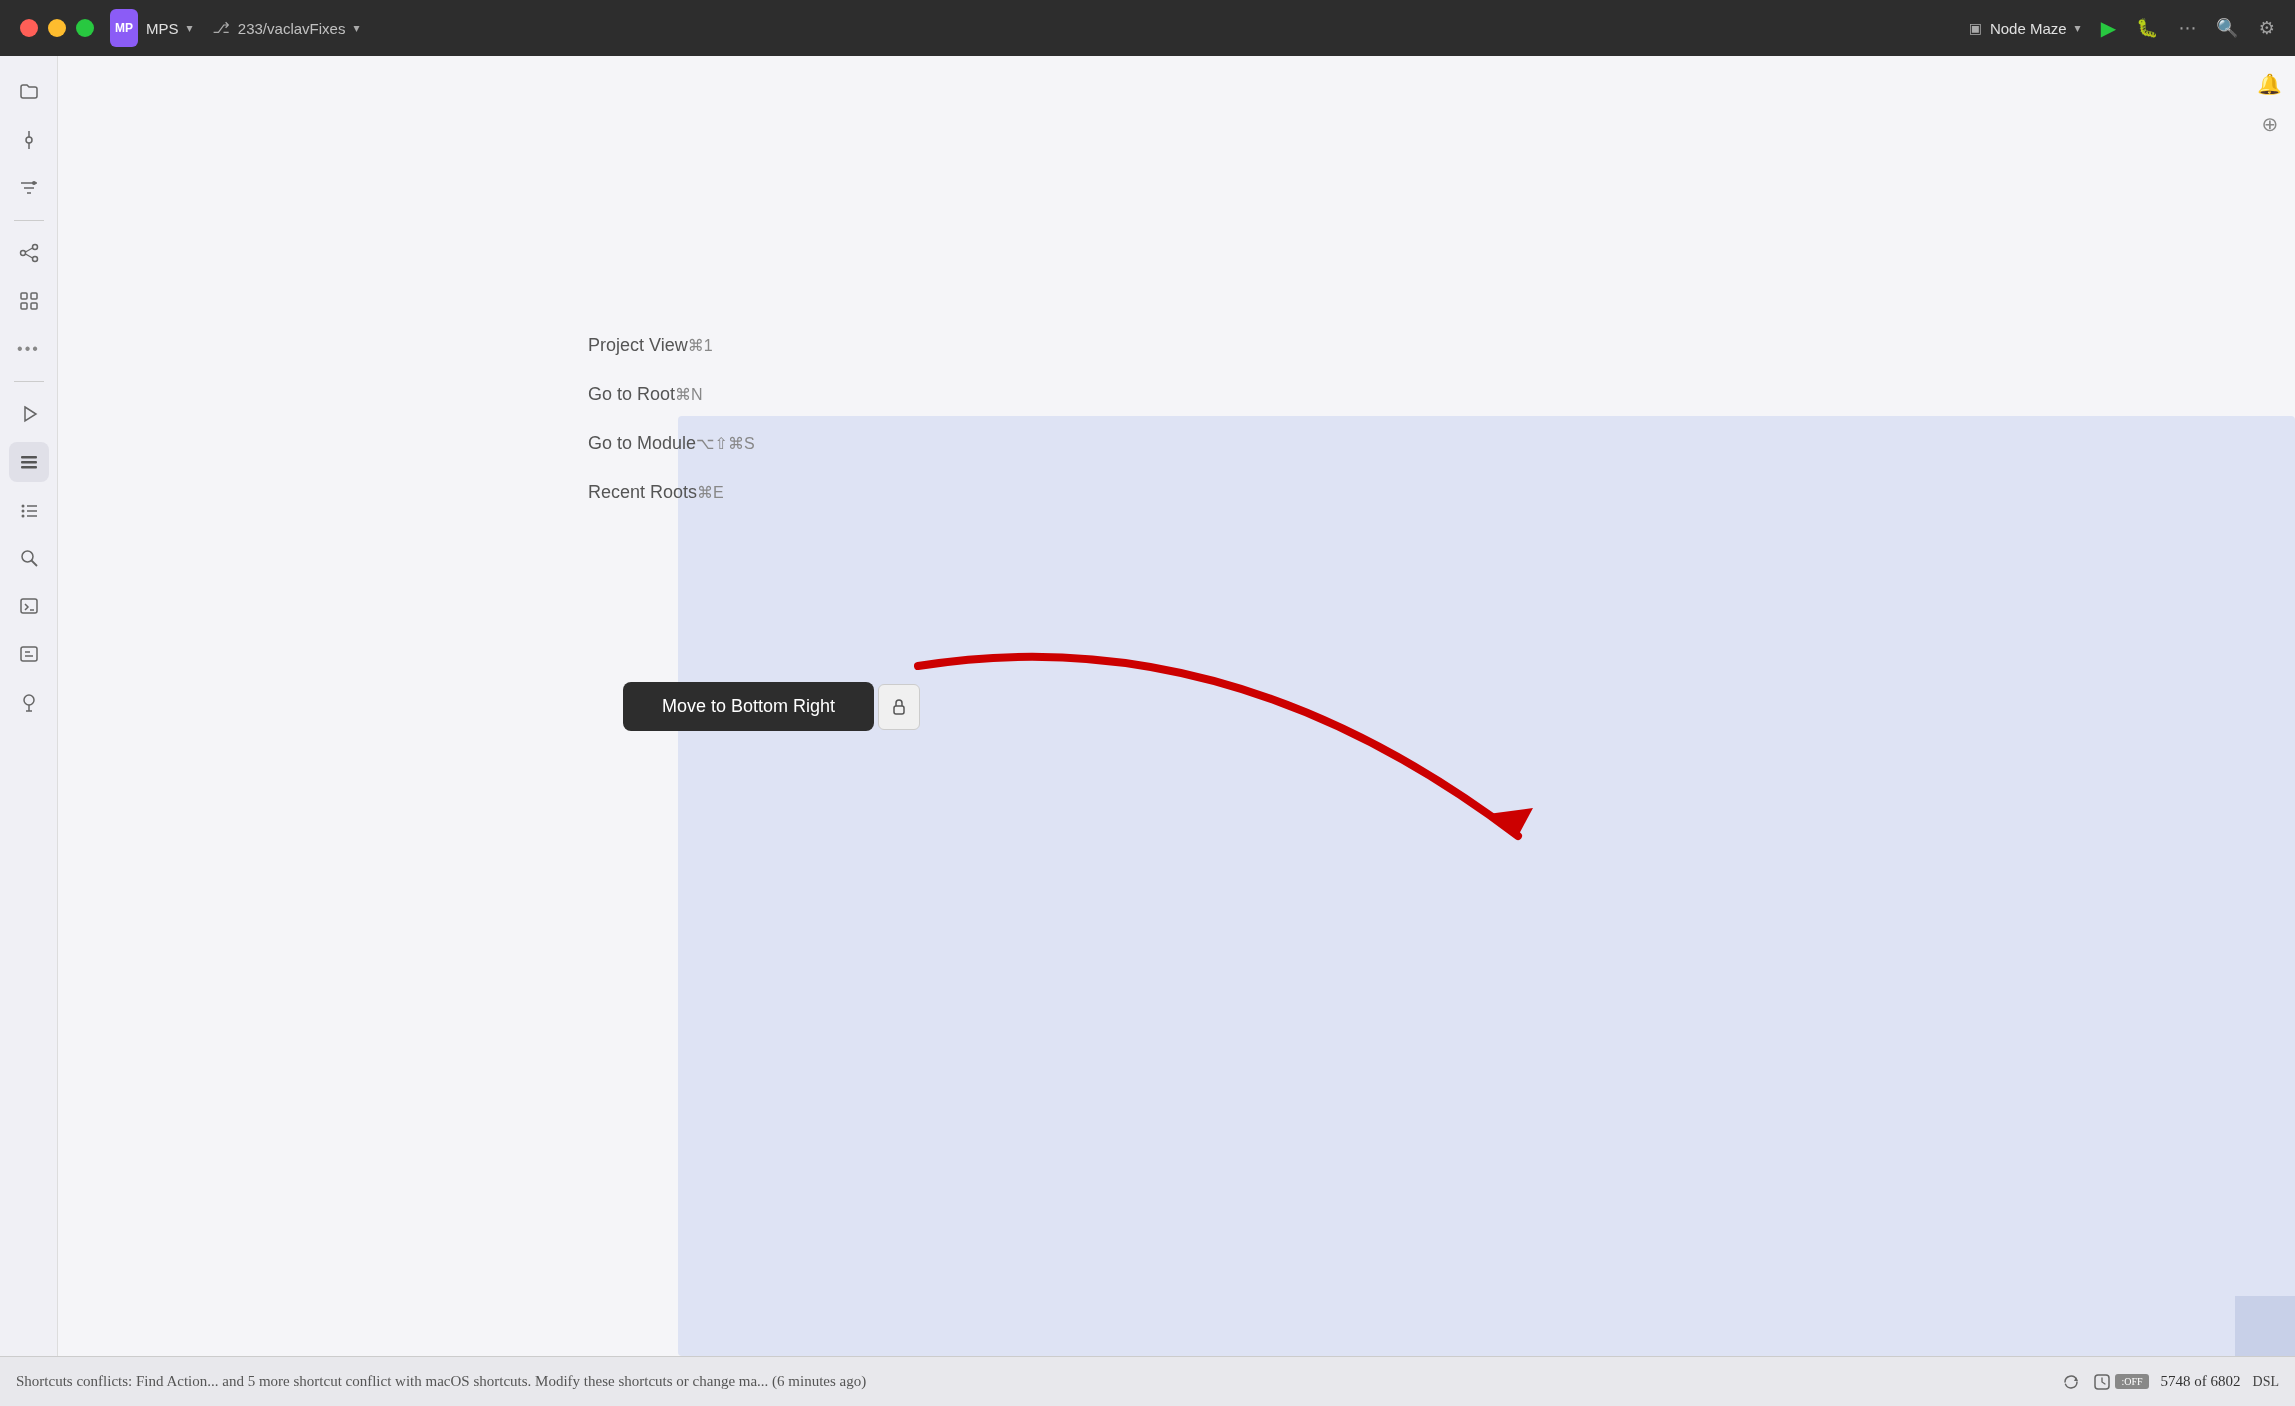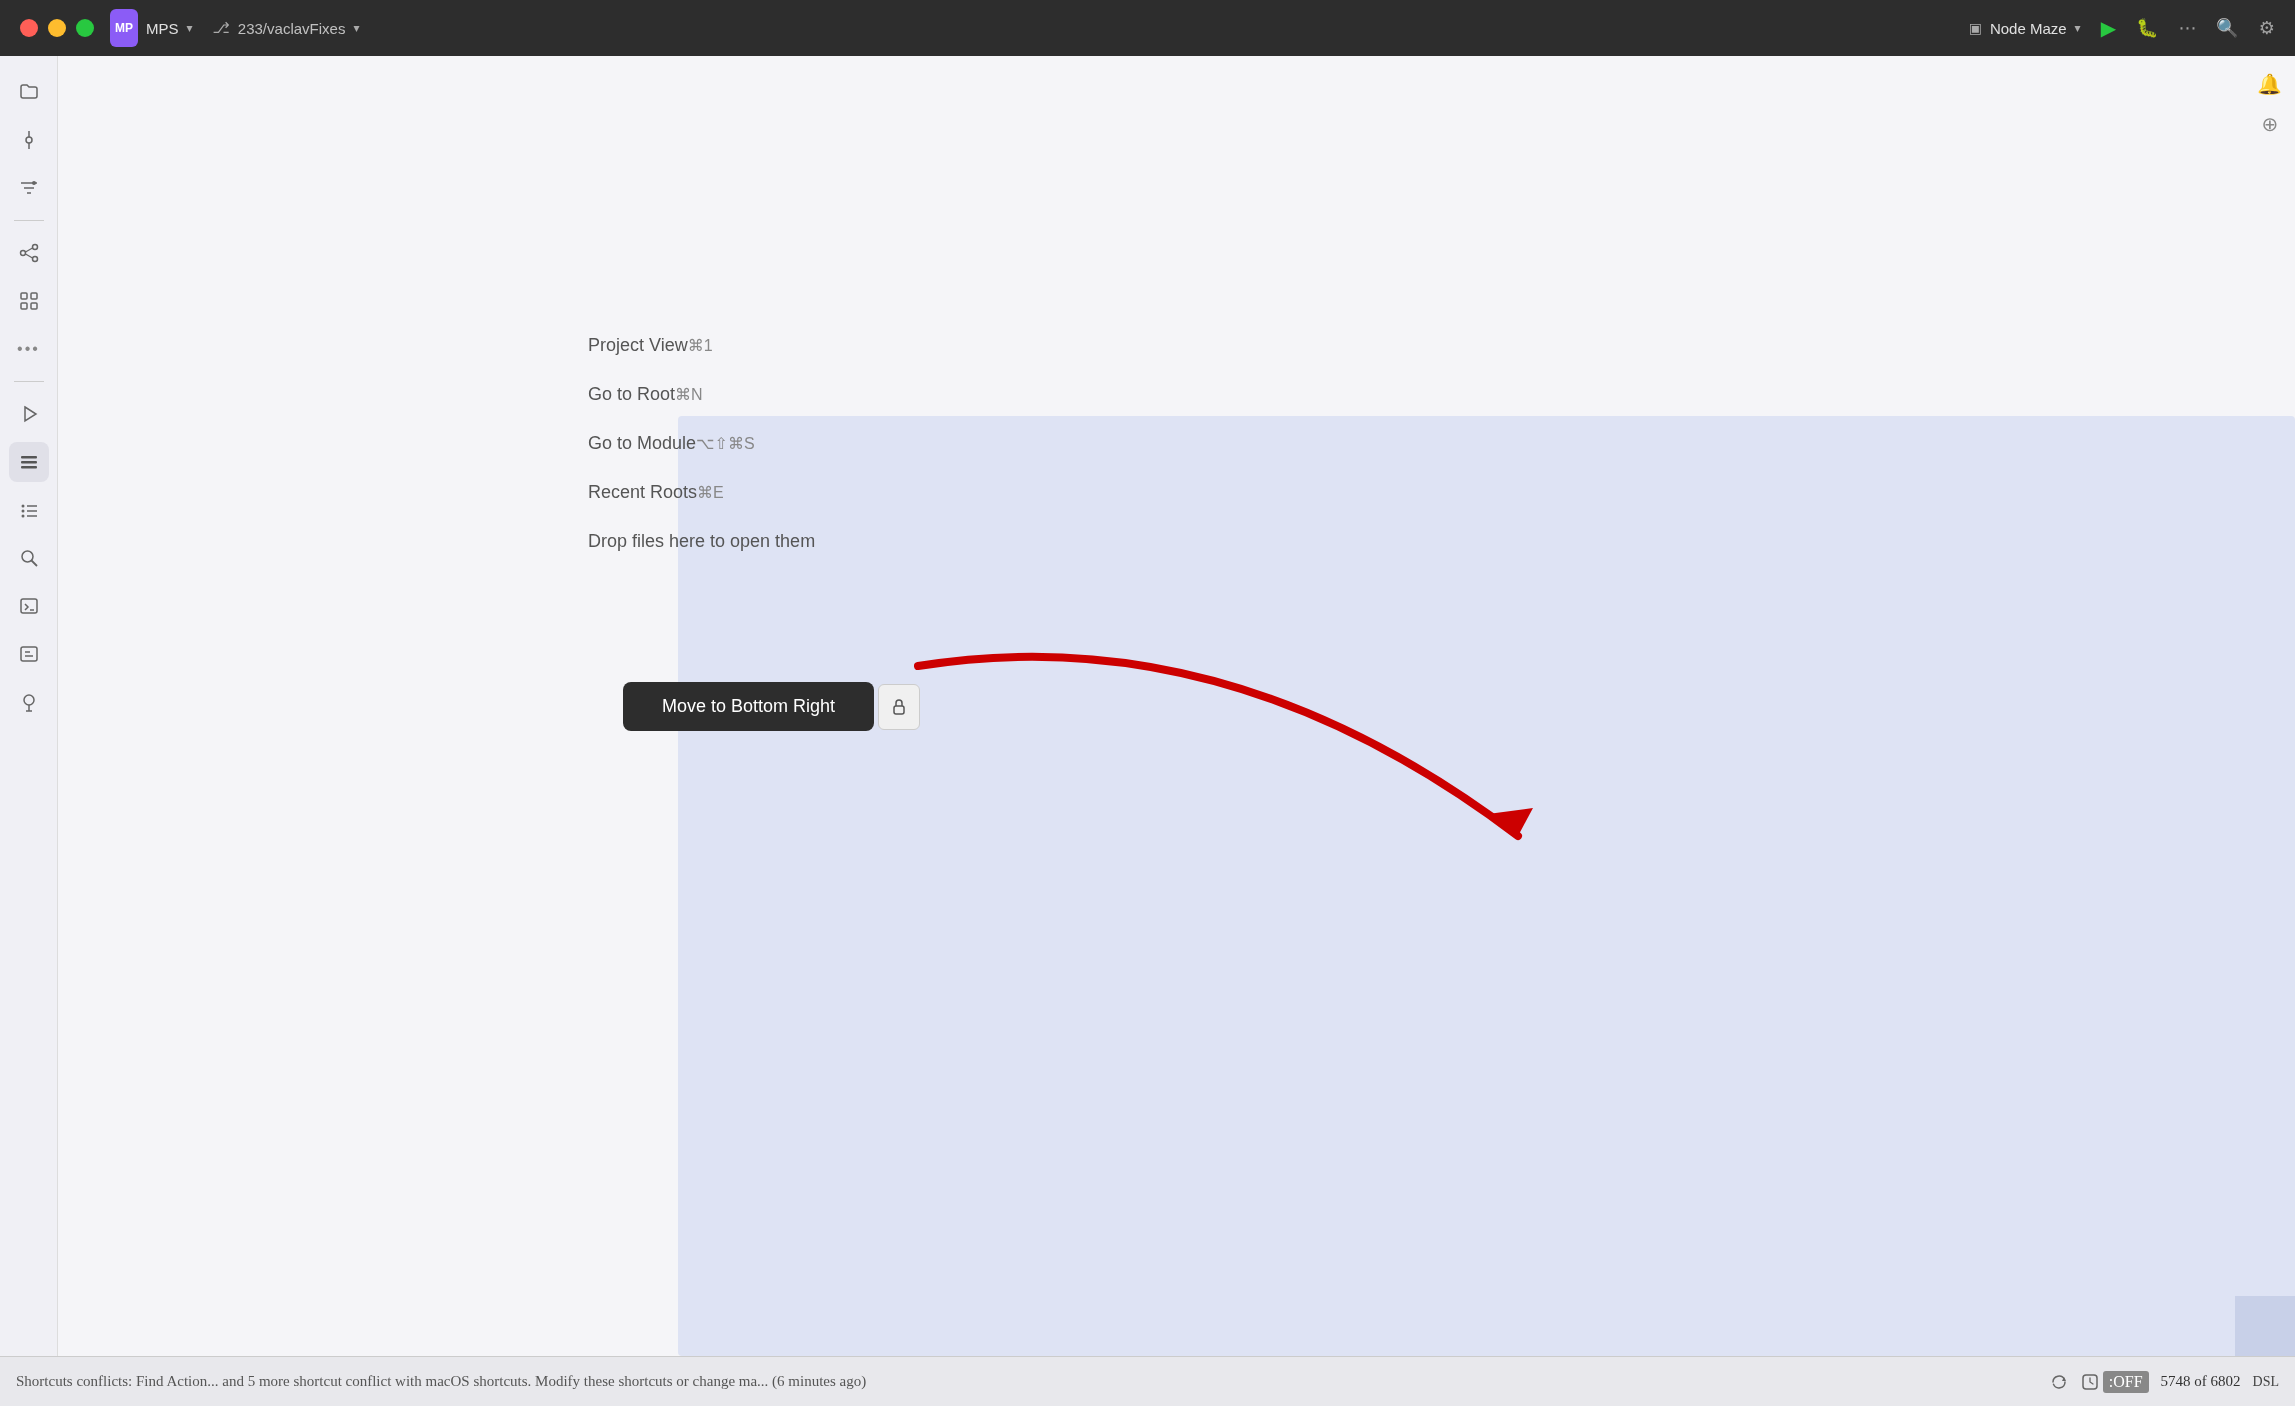--- a/index.html
+++ b/index.html
@@ -270,21 +270,21 @@
       display: flex;
       align-items: center;
       gap: 4px;
       font-size: 15px;
       color: #555;
     }
 
     .status-off-badge {
       background: #888;
       color: white;
-      font-size: 16px;
+      font-size: 10px;
       padding: 2px 6px;
       border-radius: 3px;
     }
 
     .statusbar-count {
       font-size: 15px;
       color: #333;
       font-weight: 500;
     }
 
@@ -475,23 +475,20 @@
       <span>Go to Root</span>
       <span class="menu-shortcut">⌘N</span>
     </div>
     <div class="menu-item">
       <span>Go to Module</span>
       <span class="menu-shortcut">⌥⇧⌘S</span>
     </div>
     <div class="menu-item">
       <span>Recent Roots</span>
       <span class="menu-shortcut">⌘E</span>
-    </div>
-    <div class="menu-item">
-      <span>Drop files here to open them</span>
     </div>
   </div>
 
   <div class="tooltip-container">
     <button class="tooltip-button">Move to Bottom Right</button>
     <div class="tooltip-icon-btn">
       <svg width="20" height="20" viewBox="0 0 20 20">
           <rect x="5" y="9" width="10" height="8" rx="2" stroke="#555" stroke-width="1.5" fill="none"></rect>
           <path d="M7 9V6a3 3 0 016 0v3" stroke="#555" stroke-width="1.5" fill="none"></path>
         </svg>

